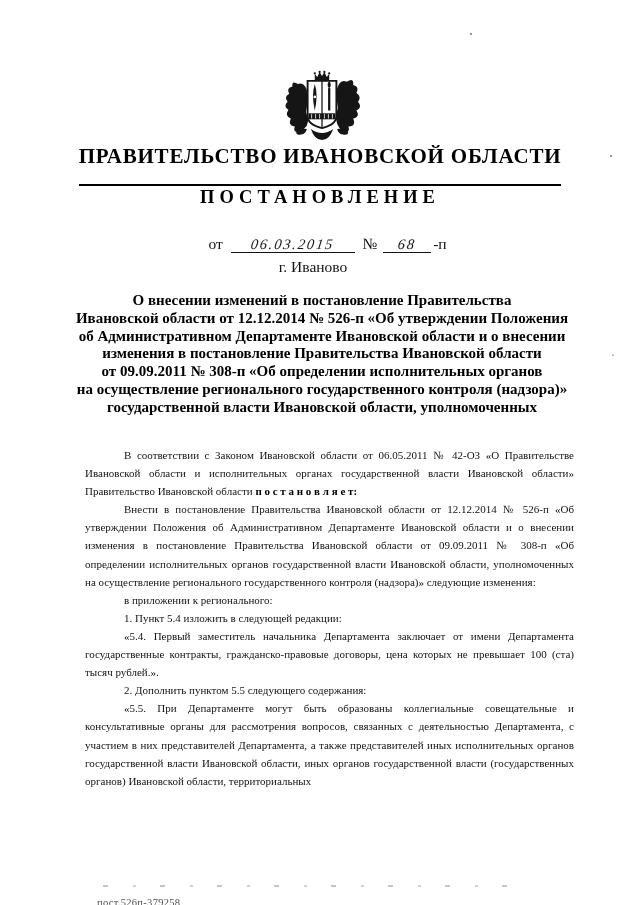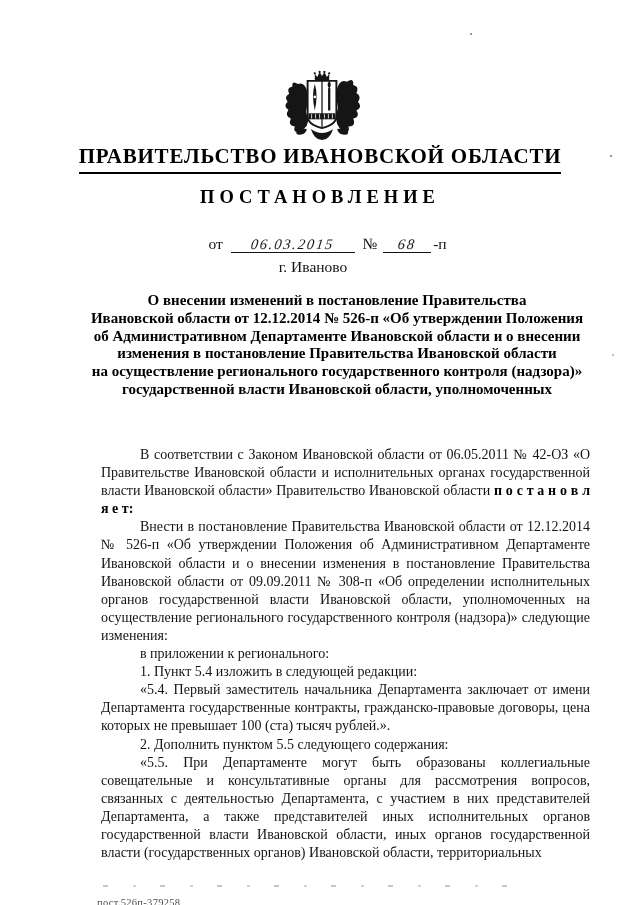--- a/index.html
+++ b/index.html
@@ -33,21 +33,21 @@
     left: 0; top: 144px; width: 640px;
     text-align: center;
     font-size: 21px;
     font-weight: 700;
     letter-spacing: 0.8px;
     color: #000;
     white-space: nowrap;
   }
   .org-name .u {
     border-bottom: 2.5px solid #000;
-    padding-bottom: 4px;
+    padding-bottom: 16px;
   }
 
   .doc-type {
     position: absolute;
     left: 0; top: 187px; width: 640px;
     text-align: center;
     font-size: 18.5px;
     font-weight: 700;
     letter-spacing: 5px;
     color: #000;
@@ -80,37 +80,36 @@
   }
   .city {
     position: absolute;
     left: 0; top: 258px; width: 626px;
     text-align: center;
     font-size: 15.5px;
   }
 
   .title-block {
     position: absolute;
-    left: 47px; top: 292px; width: 580px;
+    left: 32px; top: 292px; width: 580px;
     text-align: center;
     font-size: 15px;
     line-height: 17.8px;
     font-weight: 700;
     color: #000;
   }
   .title-block .tl { white-space: nowrap; }
 
   .body-block {
     position: absolute;
     left: 85px; top: 446px; width: 489px;
-    font-size: 14px;
+    font-size: 11px;
     line-height: 18.1px;
     text-align: justify;
     color: #131313;
-    margin-left: 16px;
   }
   .body-block p { margin: 0; text-indent: 39px; }
   .bold-spread { font-weight: 700; color: #000; }
 
   .footer-code {
     position: absolute;
     left: 97px; top: 861px;
     font-size: 10.5px;
     color: #2e2e2e;
     opacity: .85;
@@ -187,20 +186,21 @@
     <span class="blank num"><span class="hand">68</span></span><span>-п</span>
   </div>
 
   <div class="city">г. Иваново</div>
 
   <div class="title-block">
     <div class="tl">О внесении изменений в постановление Правительства</div>
     <div class="tl">Ивановской области от 12.12.2014 № 526-п «Об утверждении Положения</div>
     <div class="tl">об Административном Департаменте Ивановской области и о внесении</div>
     <div class="tl">изменения в постановление Правительства Ивановской области</div>
+    <div class="tl">от 09.09.2011 № 308-п «Об определении исполнительных органов</div>
     <div class="tl">на осуществление регионального государственного контроля (надзора)»</div>
     <div class="tl">государственной власти Ивановской области, уполномоченных</div>
   </div>
 
   <div class="body-block">
     <p><span>В соответствии с Законом Ивановской области от 06.05.2011 № 42-ОЗ «О Правительстве Ивановской области и исполнительных органах государственной власти Ивановской области» Правительство Ивановской области </span><span class="bold-spread">п о с т а н о в л я е т:</span></p>
     <p>Внести в постановление Правительства Ивановской области от 12.12.2014 № 526-п «Об утверждении Положения об Административном Департаменте Ивановской области и о внесении изменения в постановление Правительства Ивановской области от 09.09.2011 № 308-п «Об определении исполнительных органов государственной власти Ивановской области, уполномоченных на осуществление регионального государственного контроля (надзора)» следующие изменения:</p>
     <p>в приложении к регионального:</p>
     <p>1. Пункт 5.4 изложить в следующей редакции:</p>
     <p>«5.4. Первый заместитель начальника Департамента заключает от имени Департамента государственные контракты, гражданско-правовые договоры, цена которых не превышает 100 (ста) тысяч рублей.».</p>

